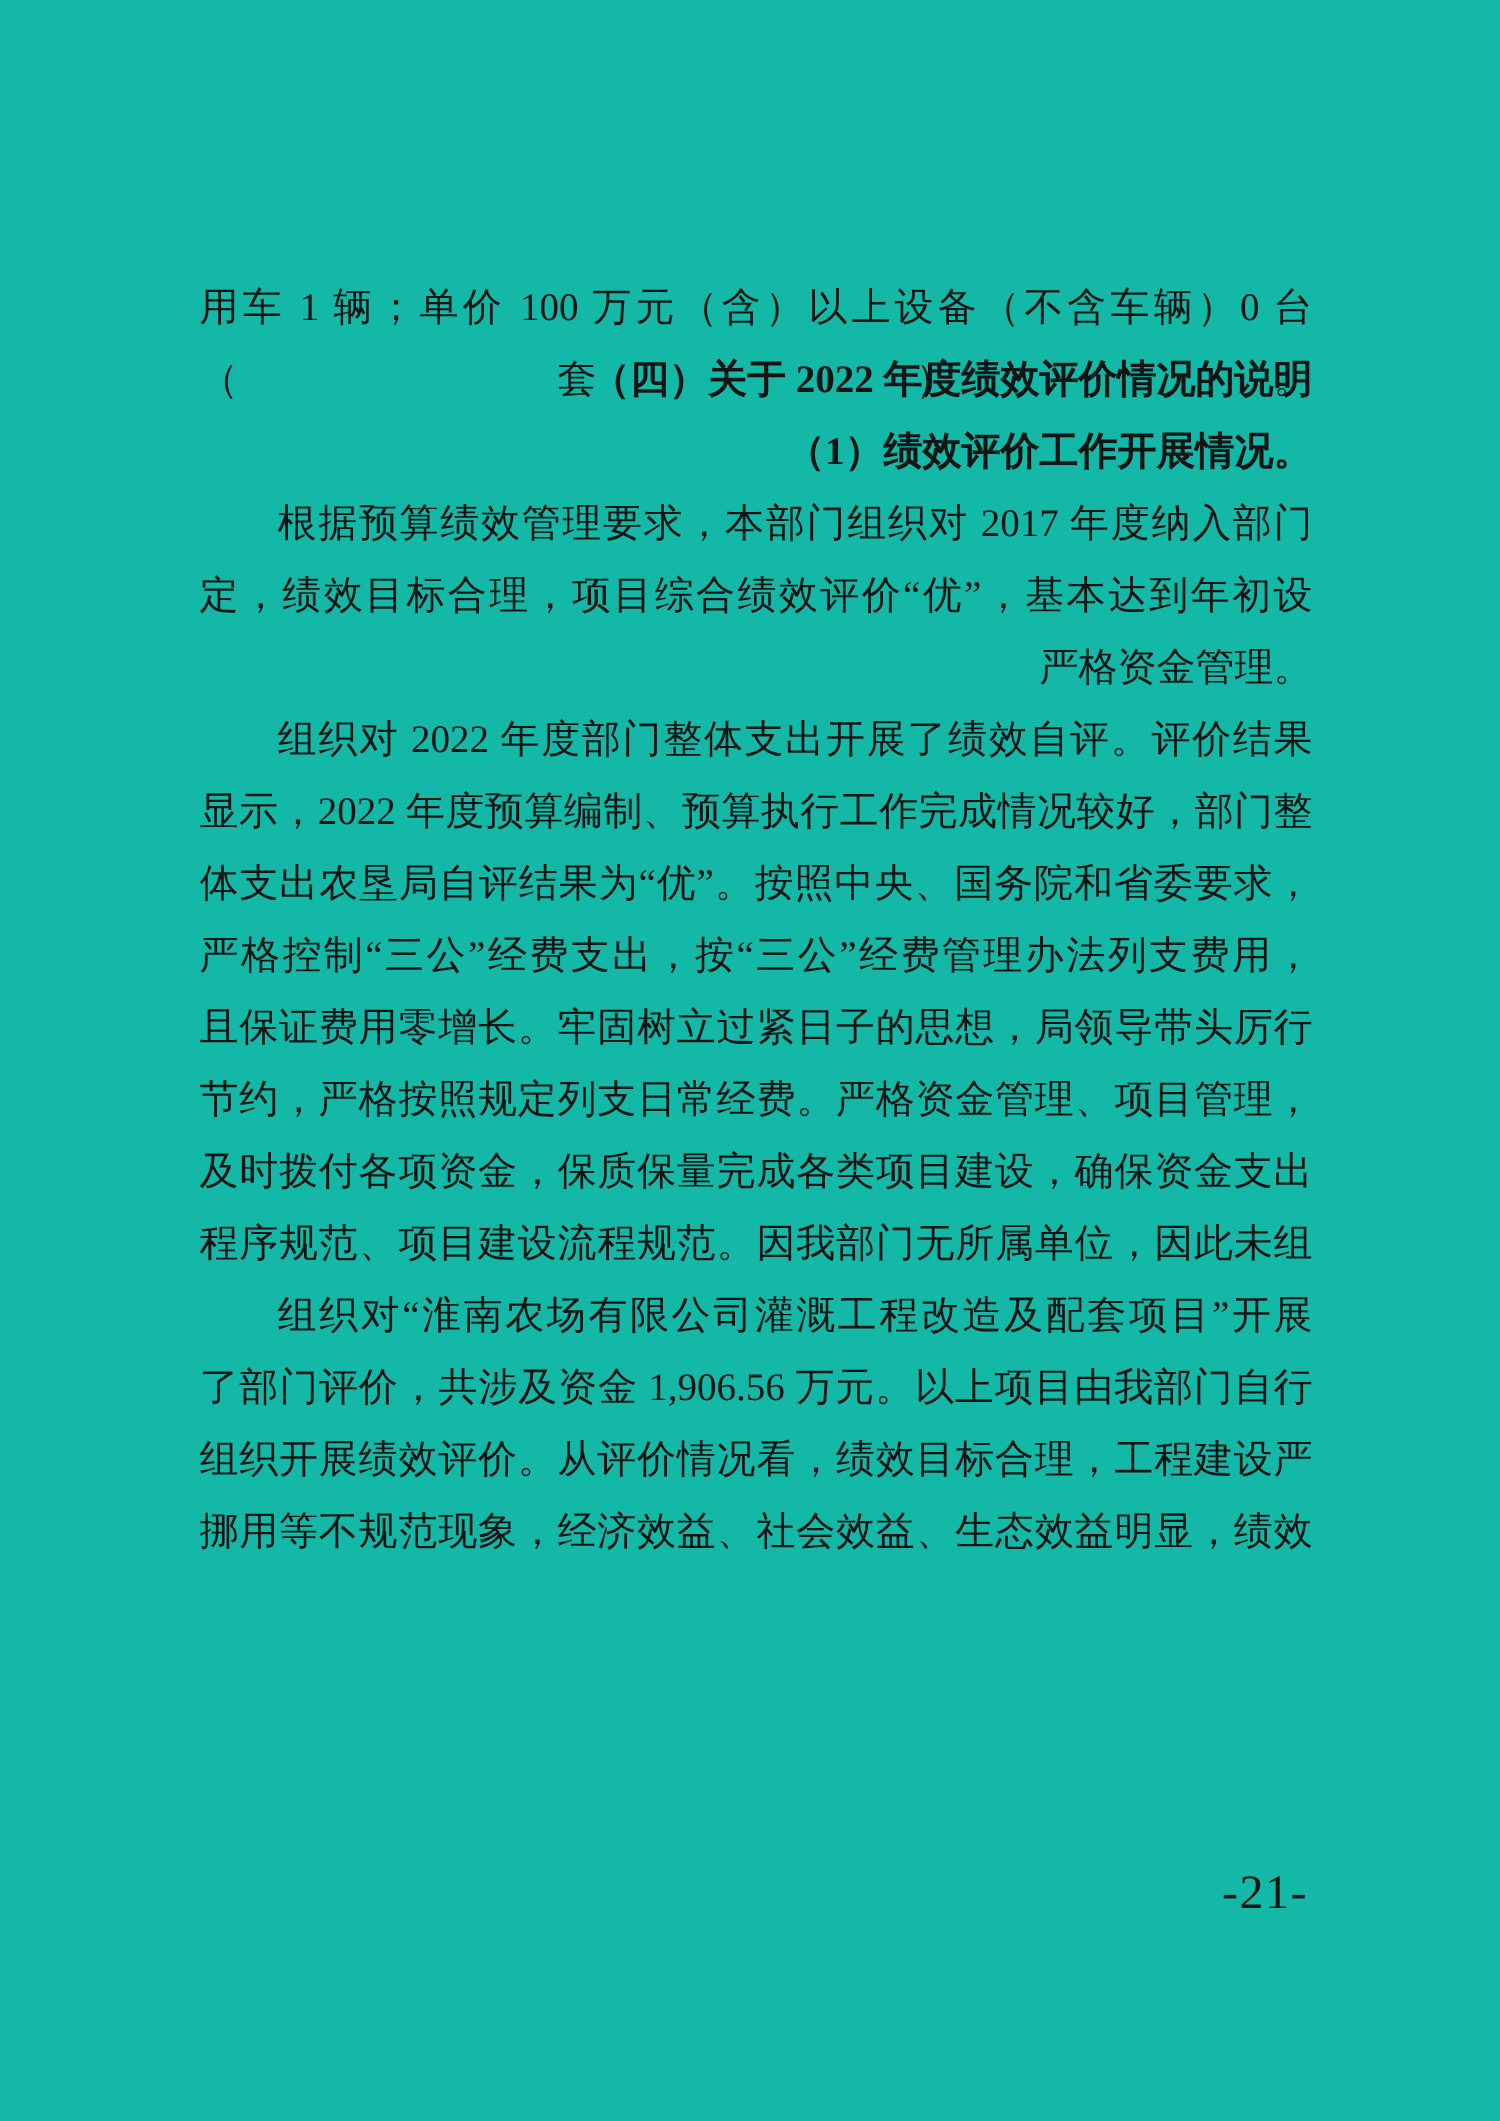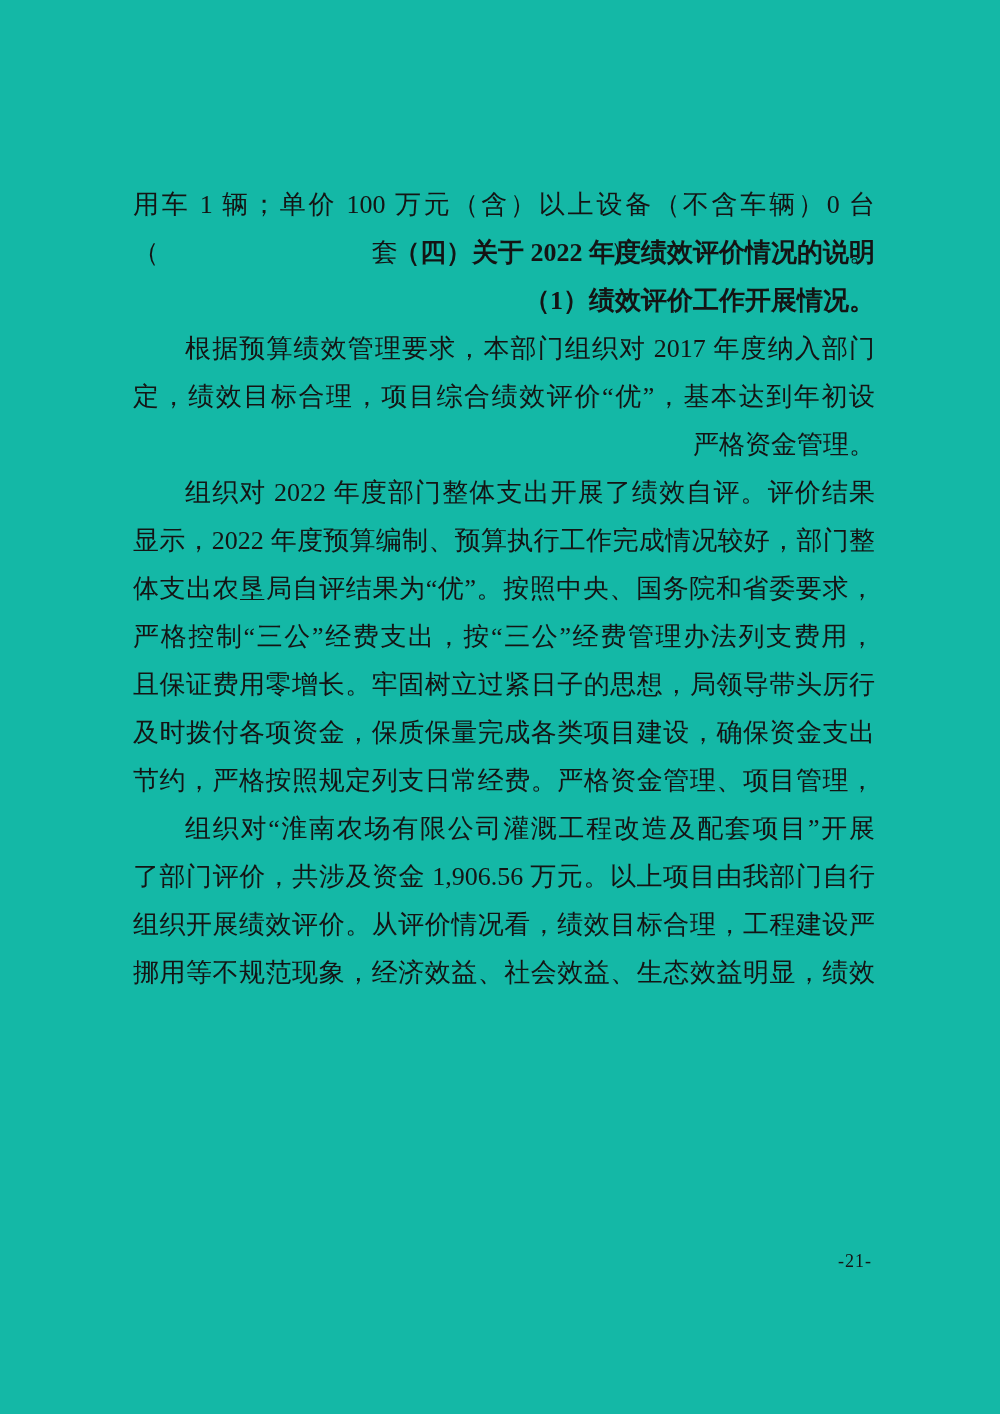--- a/index.html
+++ b/index.html
@@ -43,21 +43,21 @@
   .line.indent-body { padding-left: 52px; }
   .line.indent-heading { padding-left: 43px; }
   .line.fill.indent-body,
   .line.fill.indent-heading { width: auto; }
   
   .line.fill.indent-body { width: 690px; }
   .page-number {
     position: absolute;
     top: 1237px;
     right: 128px;
-    font-size: 18px;
+    font-size: 32px;
     line-height: 48px;
     letter-spacing: 1px;
     color: #141414;
   }
 </style>
 </head>
 <body>
 
 <div class="page">
   <div class="text-area" id="document-body">
@@ -65,21 +65,22 @@
       <div class="line heading indent-heading">（四）关于 2022 年度绩效评价情况的说明</div>
       <div class="line heading indent-heading">（1）绩效评价工作开展情况。</div>
       <div class="line body fill indent-body">根据预算绩效管理要求，本部门组织对 2017 年度纳入部门</div>
       <div class="line body fill">定，绩效目标合理，项目综合绩效评价“优”，基本达到年初设</div>
       <div class="line body">严格资金管理。</div>
       <div class="line body fill indent-body">组织对 2022 年度部门整体支出开展了绩效自评。评价结果</div>
       <div class="line body fill">显示，2022 年度预算编制、预算执行工作完成情况较好，部门整</div>
       <div class="line body fill">体支出农垦局自评结果为“优”。按照中央、国务院和省委要求，</div>
       <div class="line body fill">严格控制“三公”经费支出，按“三公”经费管理办法列支费用，</div>
       <div class="line body fill">且保证费用零增长。牢固树立过紧日子的思想，局领导带头厉行</div>
+      <div class="line body fill">节约，严格按照规定列支日常经费。严格资金管理、项目管理，</div>
       <div class="line body fill">及时拨付各项资金，保质保量完成各类项目建设，确保资金支出</div>
-      <div class="line body fill">节约，严格按照规定列支日常经费。严格资金管理、项目管理，</div>
+      <div class="line body fill">程序规范、项目建设流程规范。因我部门无所属单位，因此未组</div>
       <div class="line body fill indent-body">组织对“淮南农场有限公司灌溉工程改造及配套项目”开展</div>
       <div class="line body fill">了部门评价，共涉及资金 1,906.56 万元。以上项目由我部门自行</div>
       <div class="line body fill">组织开展绩效评价。从评价情况看，绩效目标合理，工程建设严</div>
       <div class="line body fill">挪用等不规范现象，经济效益、社会效益、生态效益明显，绩效</div>
     </div>
   <div class="page-number">-21-</div>
 </div>
 
 </body></html>

